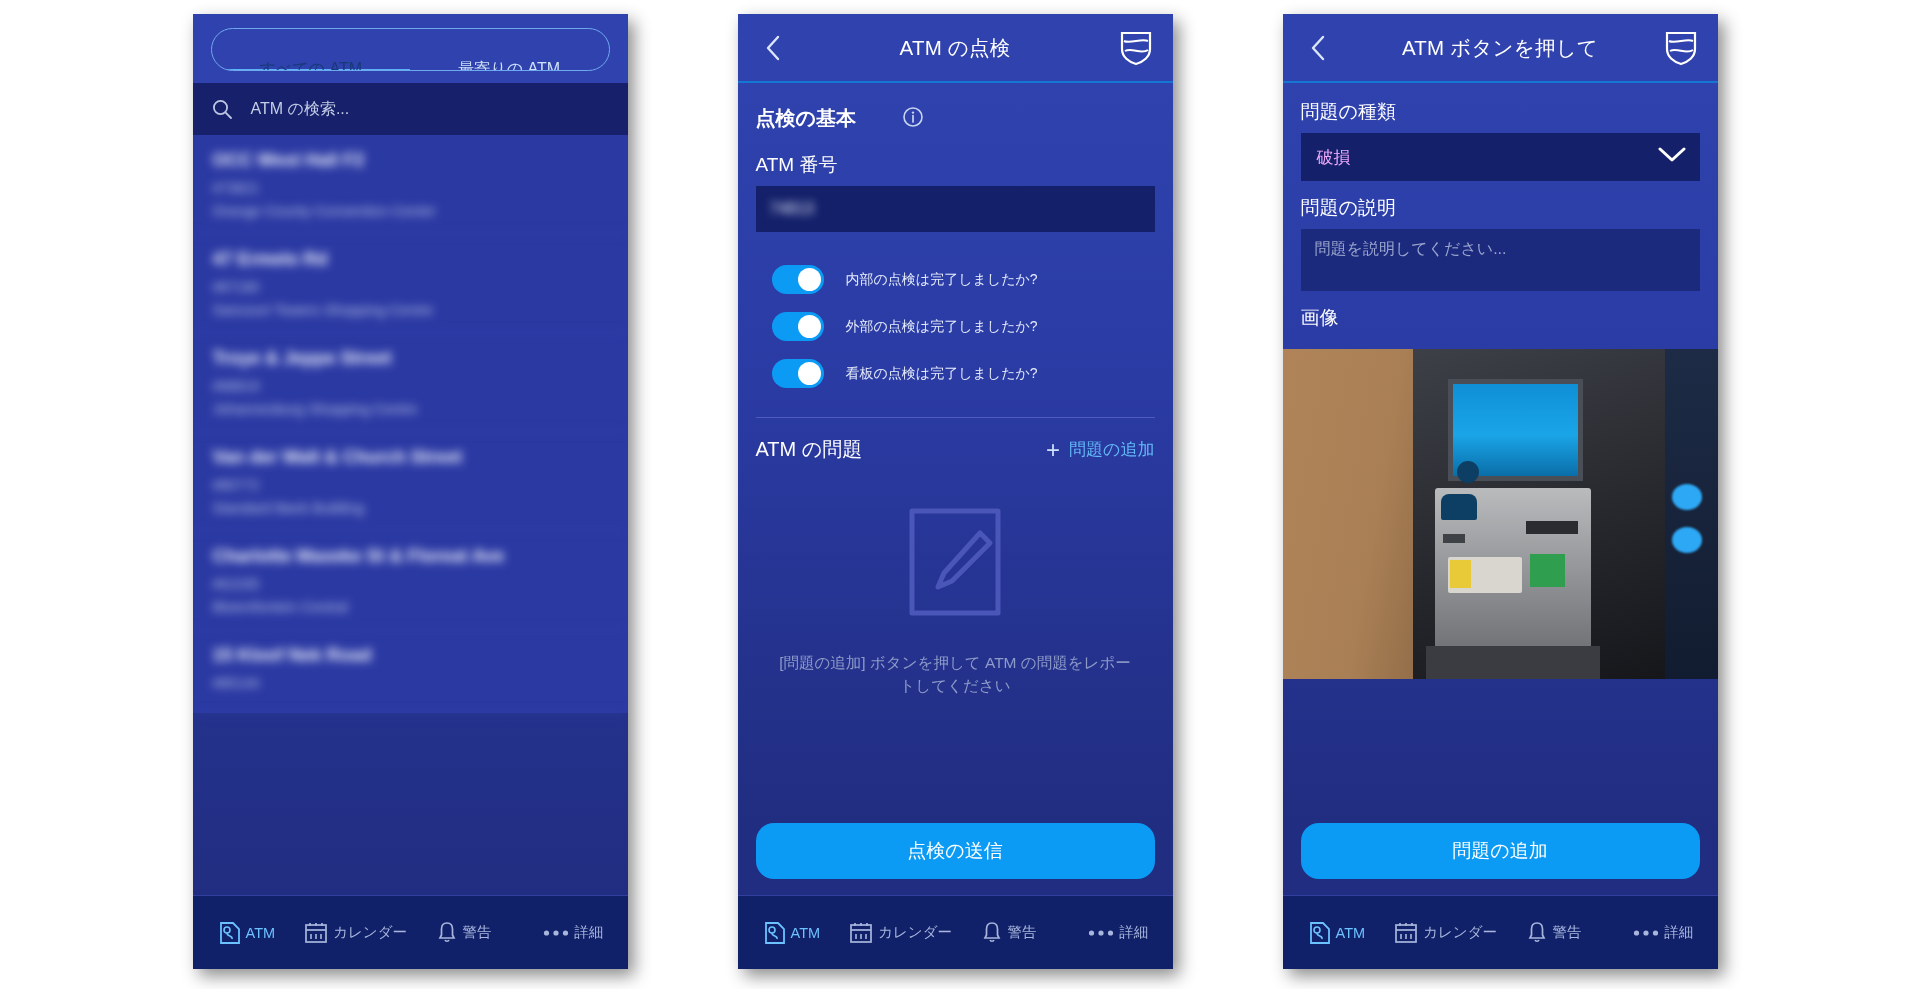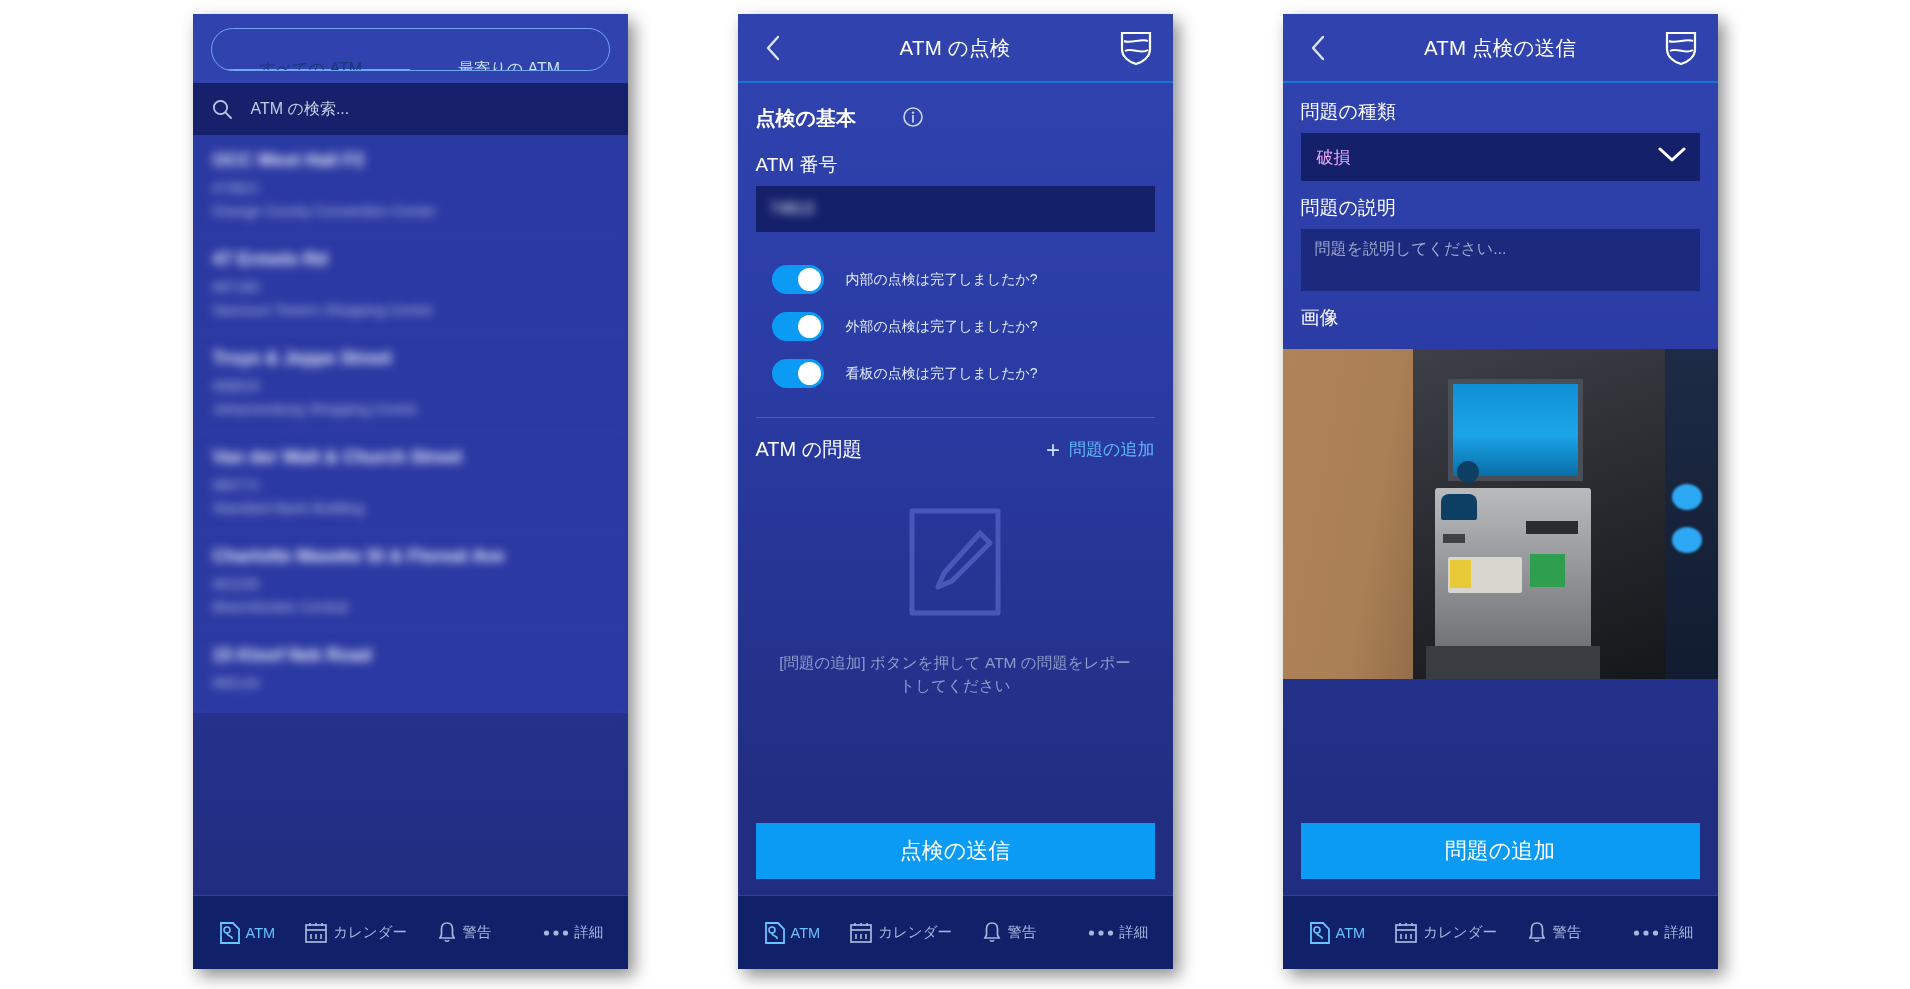--- a/index.html
+++ b/index.html
@@ -187,22 +187,22 @@
   }
   .empty-txt {
     color:#8e9bc9; font-size:15.5px; text-align:center; line-height:1.5;
   }
 
   .cta-wrap { padding: 0 18px 16px 18px; }
   .cta {
     height: 56px;
     background: #0b9bf5;
     color:#ffffff;
-    font-size:22px;
-    display:flex; align-items:center; justify-content:center;
+    font-size:19px;
+    display:flex; align-items:center; justify-content:center;border-radius:18px;
   }
 
   
   .select {
     margin: 0 18px;
     height: 48px;
     background: #14206a;
     display:flex; align-items:center; justify-content:space-between;
     padding: 0 14px 0 16px;
   }
@@ -513,21 +513,21 @@
     </div>
   </div>
 
   <div class="phone">
     <div class="navbar">
       <div class="nav-back">
         <svg width="16" height="26" viewBox="0 0 16 26" fill="none">
           <path d="M13 2 L3 13 L13 24" stroke="#dce6fb" stroke-width="2.4" stroke-linecap="round" stroke-linejoin="round"></path>
         </svg>
       </div>
-      <div class="nav-title">ATM 点検の送信</div>
+      <div class="nav-title">ATM ボタンを押して</div>
       <div class="nav-logo">
         <svg width="34" height="36" viewBox="0 0 34 36" fill="none">
           <path d="M3 3 H31 V19 C31 27 24 32 17 34 C10 32 3 27 3 19 Z" stroke="#ffffff" stroke-width="2.2" fill="none"></path>
           <path d="M5 11 C11 14 23 8 29 11" stroke="#ffffff" stroke-width="2"></path>
           <path d="M6 21 C13 17 22 25 29 20" stroke="#ffffff" stroke-width="2"></path>
         </svg>
       </div>
     </div>
 
     <div class="body">

